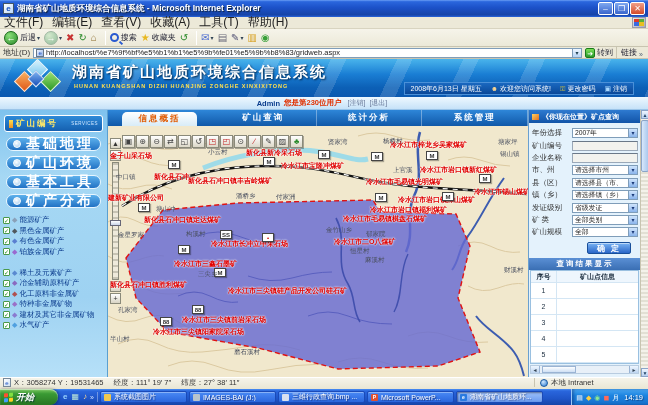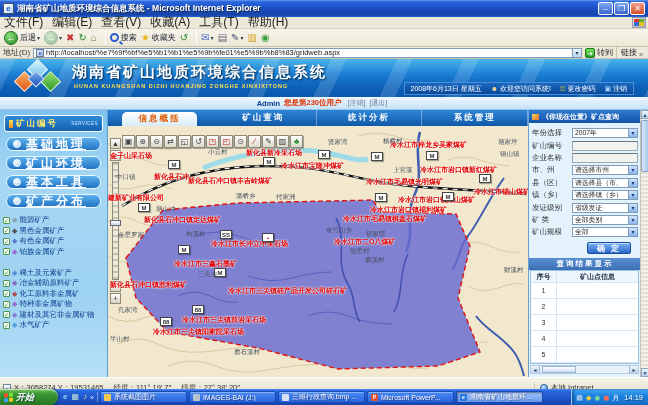--- a/index.html
+++ b/index.html
@@ -83,21 +83,21 @@
   .us-link{font-size:7px;color:#6a7a9a;margin-right:4px;}
 
   
   .sidebar{left:0;top:110px;width:108px;height:267px;background:linear-gradient(180deg,#7ec2ee,#a6d8f4 25%,#9ed2f2 70%,#b6e0f8);border-right:1px solid #5a9fd0;overflow:hidden;}
   .sb-head{position:absolute;left:4px;top:5px;width:99px;height:17px;background:linear-gradient(180deg,#2e8ad8,#1560b0);border:1px solid #fff;border-radius:3px;display:flex;align-items:center;padding:0 4px;}
   .sb-head-spark{width:4px;height:8px;background:linear-gradient(180deg,#ffe050,#f09020);margin-right:3px;}
   .sb-head-tx{color:#ffe868;font-size:8.5px;font-weight:bold;letter-spacing:2px;flex:1;}
   .sb-head-sub{color:#cfe6ff;font-size:4.5px;letter-spacing:.5px;}
   .sb-group{position:absolute;left:6px;width:95px;height:14px;background:linear-gradient(180deg,#5cb0ec,#2272c4);border:1px solid #e8f6ff;border-radius:7px;display:flex;align-items:center;}
   .sb-group-ic{width:8px;height:8px;border-radius:50%;background:radial-gradient(circle at 40% 35%,#fff,#9ac8f0);border:1px solid #fff;margin:0 5px 0 6px;}
-  .sb-group-tx{color:#fff;font-size:12px;font-weight:bold;letter-spacing:3px;text-decoration:underline;}
+  .sb-group-tx{color:#fff;font-size:14px;font-weight:bold;letter-spacing:3px;}
   .sb-min{position:absolute;left:3px;width:103px;height:10.5px;display:flex;align-items:center;}
   .sb-chk{width:7px;height:7px;background:#fff;border:1px solid #4a9a4a;border-radius:1px;color:#1a8a1a;font-size:6px;line-height:6px;text-align:center;margin-right:2px;flex:none;}
   .sb-chk::before{content:"✓";}
   .sb-gem{font-size:7px;line-height:8px;margin-right:2px;flex:none;}
   .sb-min-tx{font-size:7.5px;color:#0a3a8c;white-space:nowrap;overflow:hidden;}
 
   
   .tabs{left:108px;top:110px;width:420px;height:16px;background:linear-gradient(180deg,#2e86d8,#1058a8);display:flex;}
   .tab{flex:1;display:flex;align-items:center;justify-content:center;color:#fff;font-size:8.5px;font-weight:bold;letter-spacing:2px;border-right:1px solid rgba(255,255,255,.35);}
   .tab.active{background:linear-gradient(180deg,#ffffff,#d8ecf8);border-radius:5px 5px 0 0;color:#e05a00;margin:2px 14px 0 14px;flex:none;width:75px;border-right:none;}
@@ -144,21 +144,21 @@
   .qp-hs-btn.r{border-left:1px solid #9ab4d4;border-right:none;}
   .qp-hs-thumb{width:34px;height:100%;background:linear-gradient(180deg,#fdfeff,#cfe0f4);border:1px solid #9ab4d4;margin-left:2px;}
   .qp-hs-fill{flex:1;}
 
   
   .vscroll{left:640px;top:110px;width:8px;height:267px;background:repeating-linear-gradient(180deg,#f4f2ea 0 2px,#e2e0d4 2px 4px);border-left:1px solid #c8c4b0;}
   .vs-btn{position:absolute;left:0;width:8px;height:9px;background:linear-gradient(180deg,#eef6ff,#b8d0f0);border:1px solid #8aa4c8;font-size:5px;line-height:8px;text-align:center;color:#246;}
   .vs-thumb{position:absolute;left:0;top:10px;width:8px;height:52px;background:linear-gradient(90deg,#d8e8fc,#aac8ec);border:1px solid #8aa4c8;border-radius:2px;}
 
   
-  .statusbar{left:0;top:377px;width:648px;height:16px;background:linear-gradient(180deg,#f6f4ea,#e4e1cc);border-top:1px solid #fff;display:flex;align-items:flex-end;padding:0 3px;}
+  .statusbar{left:0;top:377px;width:648px;height:16px;background:linear-gradient(180deg,#f6f4ea,#e4e1cc);border-top:1px solid #fff;display:flex;align-items:flex-start;padding:0 3px;}
   .st-ic{width:8px;height:9px;background:linear-gradient(135deg,#fff,#cfe0f4);border:1px solid #789;color:#1a50c0;font-size:6px;line-height:8px;text-align:center;margin-right:3px;flex:none;}
   .st-tx{font-size:7.5px;color:#333;white-space:nowrap;margin-right:10px;}
   .st-fill{flex:1;border-right:1px solid #c8c4b0;height:9px;}
   .st-zone{display:flex;align-items:center;padding-left:5px;width:110px;}
   .st-globe{width:8px;height:8px;border-radius:50%;background:radial-gradient(circle at 35% 30%,#cfe8ff,#2a7ad0);border:1px solid #1a5aa0;margin-right:3px;}
 
   
   .taskbar{left:0;top:389px;width:648px;height:16px;background:linear-gradient(180deg,#4a90f4 0%,#2a66dd 12%,#1f55c8 60%,#1544a8 100%);display:flex;align-items:center;}
   .startbtn{width:58px;height:16px;background:linear-gradient(180deg,#7ac860 0%,#3a9a34 30%,#2a7a24 90%);border-radius:0 8px 8px 0;display:flex;align-items:center;padding:0 6px 0 4px;box-shadow:inset 0 1px 1px rgba(255,255,255,.6),1px 0 3px rgba(0,0,0,.4);flex:none;}
   .flag{position:relative;width:9px;height:9px;margin-right:3px;transform:skewY(-6deg);}
@@ -623,21 +623,21 @@
   <div class="abs vscroll">
     <div class="vs-btn" style="top:0;">▲</div>
     <div class="vs-thumb"></div>
     <div class="vs-btn" style="bottom:0;">▼</div>
   </div>
 
   <div class="abs statusbar">
     <span class="st-ic">e</span>
     <span class="st-tx">X：3058274 Y：19531465</span>
     <span class="st-tx">经度：111° 19′ 7″</span>
-    <span class="st-tx">纬度：27° 38′ 20″</span>
+    <span class="st-tx">纬度：27° 38′ 11″</span>
     <span class="st-fill"></span>
     <span class="st-zone">
       <span class="st-globe"></span>
       <span class="st-tx" style="margin-right:0;">本地 Intranet</span>
     </span>
   </div>
 
   <div class="abs taskbar">
     <div class="startbtn">
       <span class="flag">

